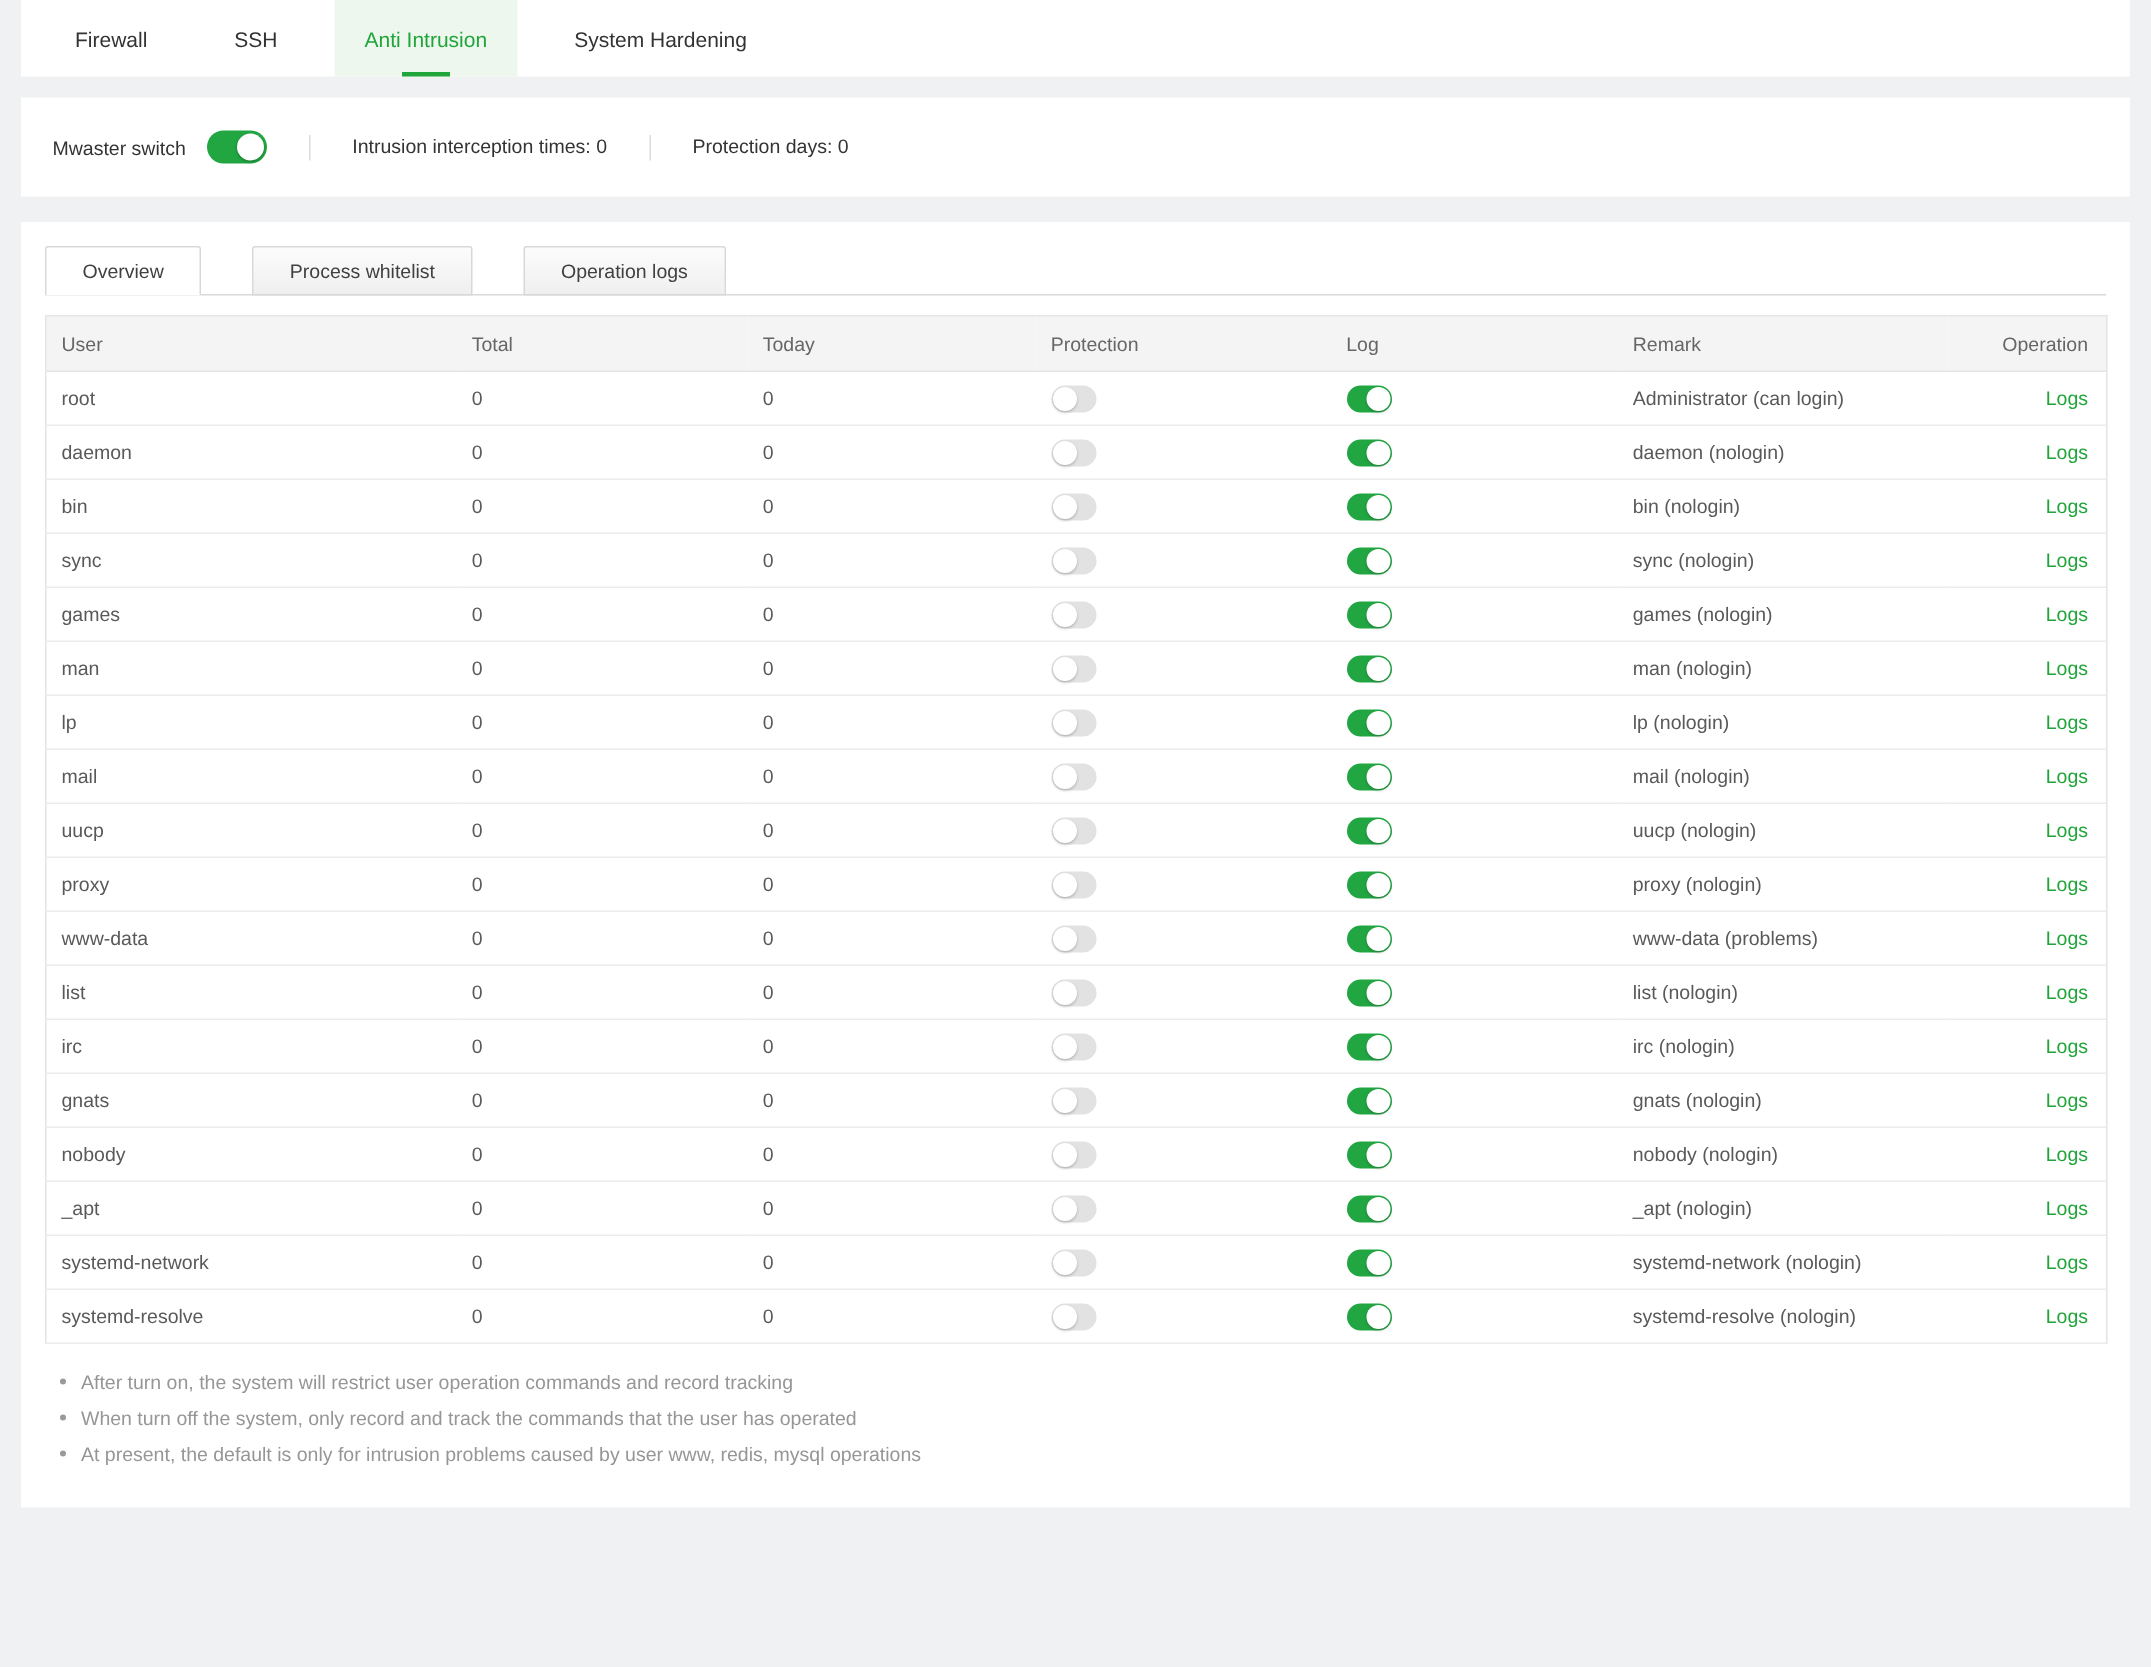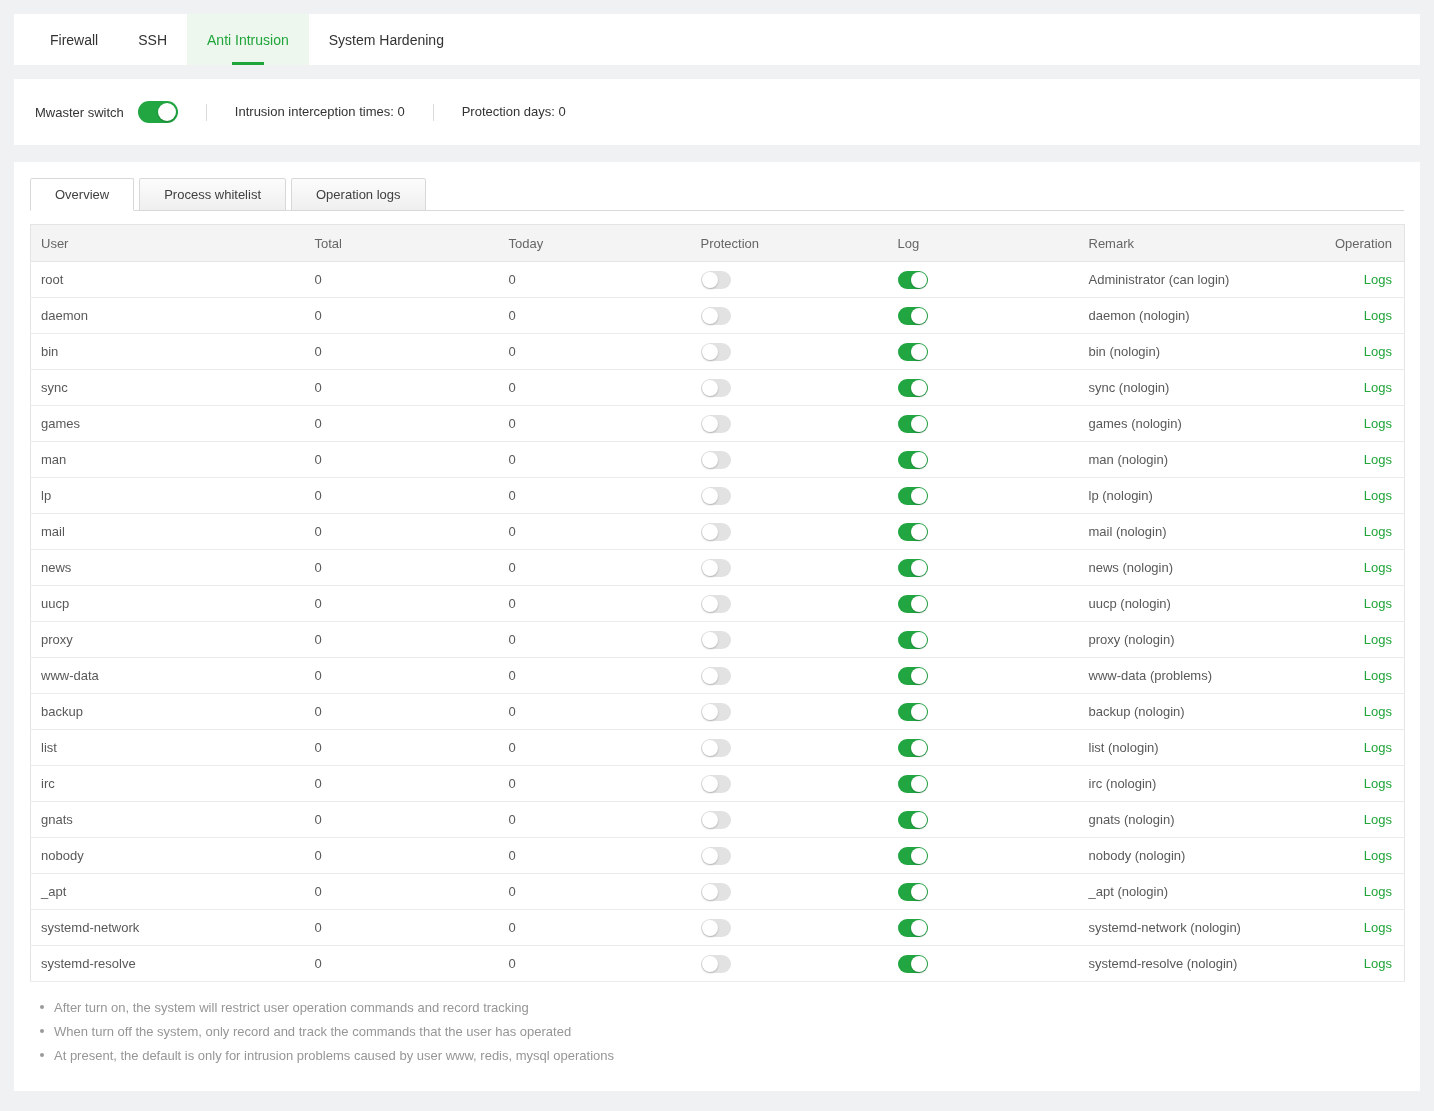--- a/index.html
+++ b/index.html
@@ -5,24 +5,25 @@
   * { box-sizing: border-box; }
   html, body { margin: 0; padding: 0; }
   body {
     width: 1434px; height: 1111px;
     background: #f0f1f2;
     font-family: "Liberation Sans", "DejaVu Sans", sans-serif;
     color: #333;
   }
   
   .topbar {
-    margin: 14px 14px 0; height: 51px;
+    margin: 0 14px 0; height: 51px;
     background: #fff;
     display: flex; align-items: stretch;
     padding-left: 16px;
+    gap: 18px;
   }
   .main-tab {
     position: relative;
     display: flex; align-items: center;
     padding: 0 20px;
     font-size: 14px; color: #333;
     cursor: pointer; white-space: nowrap;
   }
   .main-tab.active { background: #edf7ee; color: #20a53a; }
   .main-tab.active::after {
@@ -51,21 +52,21 @@
     background: #fff; box-shadow: 0 1px 2px rgba(0,0,0,.25);
   }
   .stats { display: flex; }
   .sep { width: 1px; height: 17px; background: #dcdcdc; margin: 0 28px; }
   
   .main-card {
     margin: 17px 14px 0;
     background: #fff;
     padding: 16px 16px 12px;
   }
-  .subtabs { display: flex; border-bottom: 1px solid #d9d9d9; }
+  .subtabs { display: flex; border-bottom: 1px solid #d9d9d9; gap: 29px; }
   .subtab {
     height: 33px; line-height: 31px;
     padding: 0 24px; margin-right: 5px; margin-bottom: -1px;
     font-size: 13px; color: #404040;
     background: linear-gradient(#fcfcfc, #efefef);
     border: 1px solid #d8d8d8;
     border-radius: 2px 2px 0 0;
     cursor: pointer; white-space: nowrap;
   }
   .subtab.active { background: #fff; border-bottom: 1px solid #fff; }
@@ -237,29 +238,20 @@
         <tr>
           <td>mail</td>
           <td>0</td>
           <td>0</td>
           <td><span class="sw off"><span class="knob"></span></span></td>
           <td><span class="sw on"><span class="knob"></span></span></td>
           <td>mail (nologin)</td>
           <td><span class="logs-link">Logs</span></td>
         </tr>
         <tr>
-          <td>news</td>
-          <td>0</td>
-          <td>0</td>
-          <td><span class="sw off"><span class="knob"></span></span></td>
-          <td><span class="sw on"><span class="knob"></span></span></td>
-          <td>news (nologin)</td>
-          <td><span class="logs-link">Logs</span></td>
-        </tr>
-        <tr>
           <td>uucp</td>
           <td>0</td>
           <td>0</td>
           <td><span class="sw off"><span class="knob"></span></span></td>
           <td><span class="sw on"><span class="knob"></span></span></td>
           <td>uucp (nologin)</td>
           <td><span class="logs-link">Logs</span></td>
         </tr>
         <tr>
           <td>proxy</td>
@@ -270,29 +262,20 @@
           <td>proxy (nologin)</td>
           <td><span class="logs-link">Logs</span></td>
         </tr>
         <tr>
           <td>www-data</td>
           <td>0</td>
           <td>0</td>
           <td><span class="sw off"><span class="knob"></span></span></td>
           <td><span class="sw on"><span class="knob"></span></span></td>
           <td>www-data (problems)</td>
-          <td><span class="logs-link">Logs</span></td>
-        </tr>
-        <tr>
-          <td>backup</td>
-          <td>0</td>
-          <td>0</td>
-          <td><span class="sw off"><span class="knob"></span></span></td>
-          <td><span class="sw on"><span class="knob"></span></span></td>
-          <td>backup (nologin)</td>
           <td><span class="logs-link">Logs</span></td>
         </tr>
         <tr>
           <td>list</td>
           <td>0</td>
           <td>0</td>
           <td><span class="sw off"><span class="knob"></span></span></td>
           <td><span class="sw on"><span class="knob"></span></span></td>
           <td>list (nologin)</td>
           <td><span class="logs-link">Logs</span></td>

